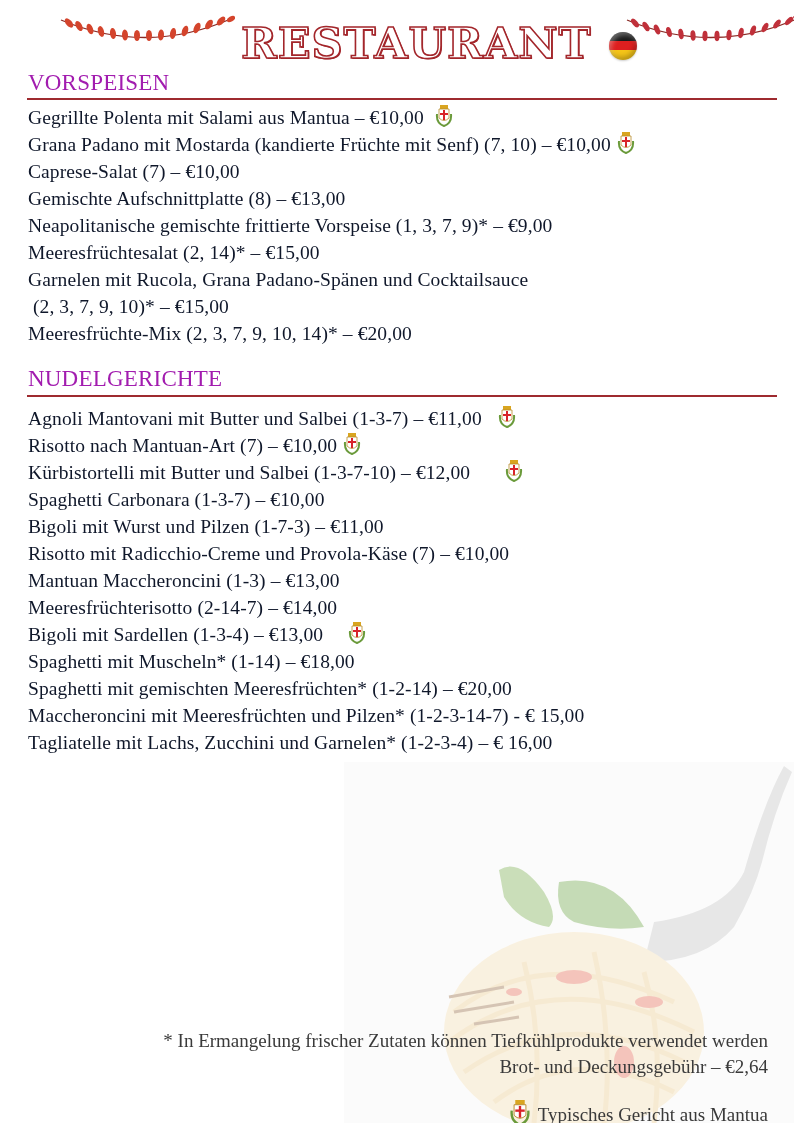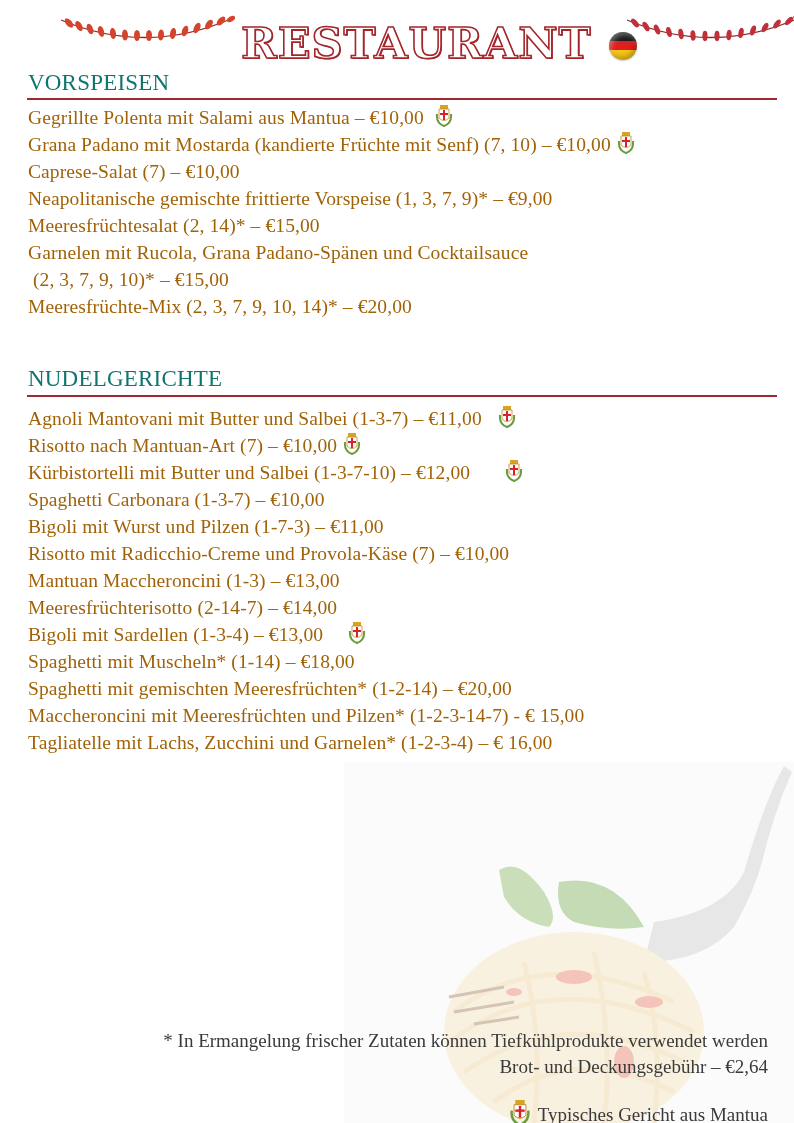--- a/index.html
+++ b/index.html
@@ -29,34 +29,34 @@
     }
     .flag {
       position: absolute; left: 576px; top: 32px; width: 28px; height: 28px;
       border-radius: 50%;
       background: linear-gradient(to bottom, #1a1a1a 0%, #1a1a1a 33%, #dd1f1f 33%, #dd1f1f 66%, #f5c518 66%, #f5c518 100%);
       box-shadow: inset -2px -3px 5px rgba(0,0,0,0.25), inset 2px 3px 5px rgba(255,255,255,0.35), 0 1px 2px rgba(0,0,0,0.2);
     }
     .section-heading {
       position: absolute; left: 28px;
       font-family: "Liberation Serif", serif;
-      font-size: 23px; color: #0f766e; letter-spacing: 0.2px;
+      font-size: 23px; color: #a21caf; letter-spacing: 0.2px;
       line-height: 26px;
     }
     .section-rule {
       position: absolute; left: 27px; width: 750px; height: 2px;
       background: #9e2a2f;
     }
     .menu-list {
       position: absolute; left: 28px; list-style: none;
     }
     .menu-item {
       font-family: "Liberation Serif", serif;
       font-size: 19.5px; line-height: 27px; height: 27px;
-      white-space: nowrap; color: #a16207; letter-spacing: 0.1px;
+      white-space: nowrap; color: #0f172a; letter-spacing: 0.1px;
     }
     .menu-item .crest {
       display: inline-block; vertical-align: -3px;
     }
     .crest {
       width: 20px; height: 22px; position: relative;
     }
     .photo {
       position: absolute; left: 344px; top: 762px; width: 450px; height: 361px;
       opacity: 0.35;
@@ -127,20 +127,21 @@
           <path d="M3 9 Q2 18 10 21 Q18 18 17 9" fill="none" stroke="#6a9a3a" stroke-width="2"></path>
         </svg></span></li>
   <li class="menu-item"><span>Grana Padano mit Mostarda (kandierte Früchte mit Senf) (7, 10) – €10,00</span>&nbsp;<span class="crest"><svg width="20" height="22" viewBox="0 0 20 22">
           <rect x="6" y="0" width="8" height="4" fill="#d9a520"></rect>
           <path d="M5 4 L15 4 L15 13 Q10 18 5 13 Z" fill="#fff" stroke="#b88a2a" stroke-width="0.8"></path>
           <rect x="9" y="5" width="2" height="10" fill="#d8232a"></rect>
           <rect x="6" y="8" width="8" height="2" fill="#d8232a"></rect>
           <path d="M3 9 Q2 18 10 21 Q18 18 17 9" fill="none" stroke="#6a9a3a" stroke-width="2"></path>
         </svg></span></li>
   <li class="menu-item"><span>Caprese-Salat (7) – €10,00</span></li>
+  <li class="menu-item"><span>Gemischte Aufschnittplatte (8) – €13,00</span></li>
   <li class="menu-item"><span>Neapolitanische gemischte frittierte Vorspeise (1, 3, 7, 9)* – €9,00</span></li>
   <li class="menu-item"><span>Meeresfrüchtesalat (2, 14)* – €15,00</span></li>
   <li class="menu-item"><span>Garnelen mit Rucola, Grana Padano-Spänen und Cocktailsauce</span></li>
   <li class="menu-item" style="white-space:pre;"><span> (2, 3, 7, 9, 10)* – €15,00</span></li>
   <li class="menu-item"><span>Meeresfrüchte-Mix (2, 3, 7, 9, 10, 14)* – €20,00</span></li>
 </ul>
 
 <div class="section-heading" style="top:366px;">NUDELGERICHTE</div>
 <div class="section-rule" style="top:395px;"></div>
 <ul class="menu-list" style="top:405px;">

